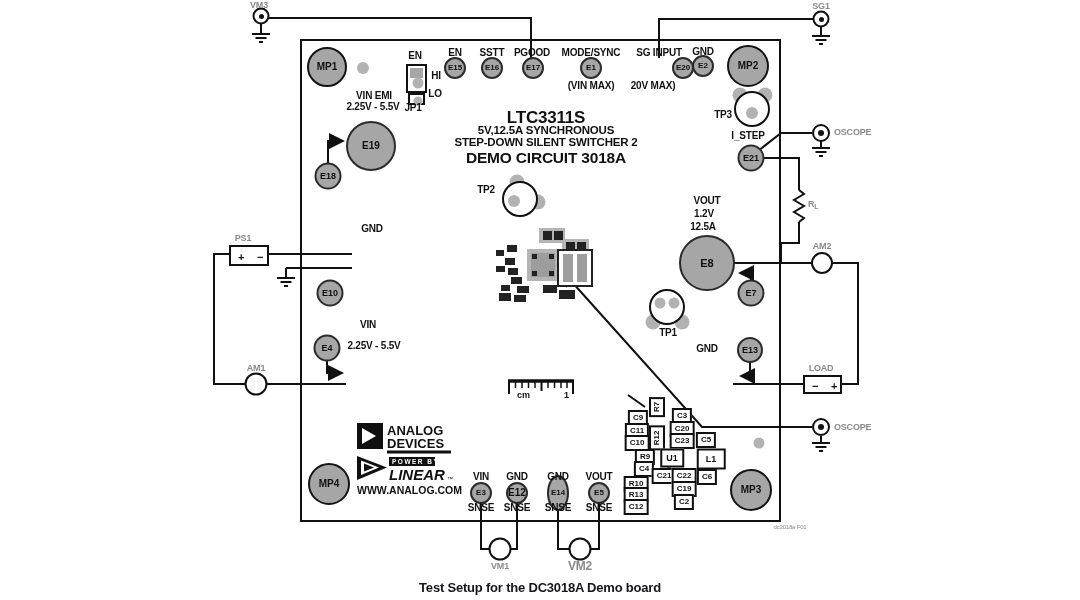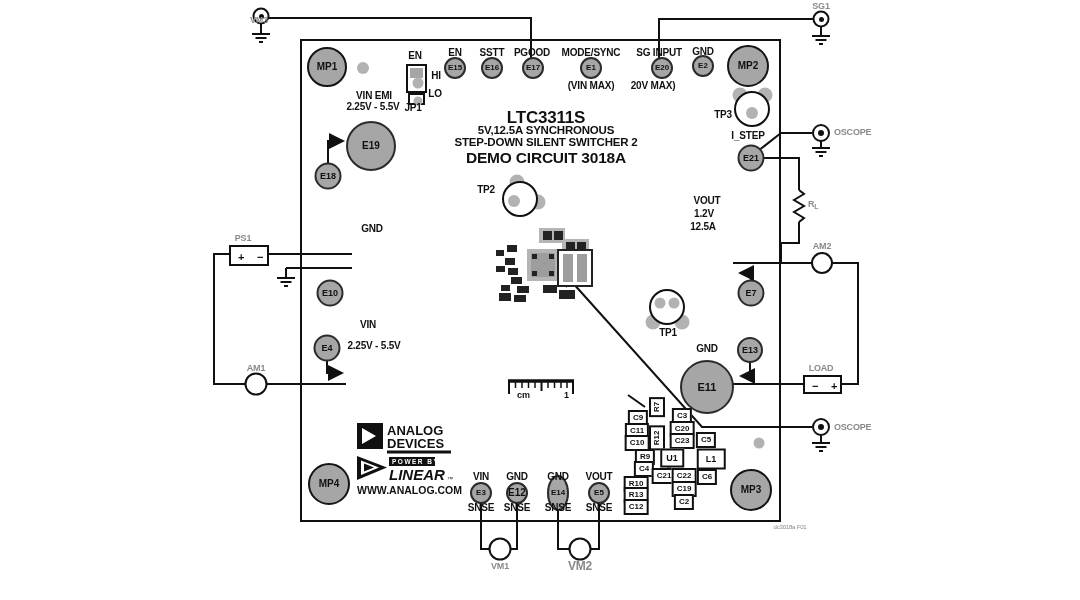--- a/index.html
+++ b/index.html
@@ -198,49 +198,49 @@
     </div>
   <div class="cc t" style="left:492px;top:68px;width:22px;height:22px;font-size:8px">
       <span>E16</span>
     </div>
   <div class="cc t" style="left:533px;top:68px;width:22px;height:22px;font-size:8px">
       <span>E17</span>
     </div>
   <div class="cc t" style="left:591px;top:68px;width:22px;height:22px;font-size:8px">
       <span>E1</span>
     </div>
-  <div class="cc t" style="left:662px;top:68px;width:22px;height:22px;font-size:8px">
+  <div class="cc t" style="left:683px;top:68px;width:22px;height:22px;font-size:8px">
       <span>E20</span>
     </div>
   <div class="cc t" style="left:703px;top:66px;width:22px;height:22px;font-size:8px">
       <span>E2</span>
     </div>
   <div class="cc t" style="left:371px;top:146px;width:50px;height:50px;font-size:10px">
       <span>E19</span>
     </div>
   <div class="cc t" style="left:328px;top:176px;width:27px;height:27px;font-size:9px">
       <span>E18</span>
     </div>
   <div class="cc t" style="left:330px;top:293px;width:27px;height:27px;font-size:9px">
       <span>E10</span>
     </div>
   <div class="cc t" style="left:327px;top:348px;width:27px;height:27px;font-size:9px">
       <span>E4</span>
     </div>
   <div class="cc t" style="left:751px;top:158px;width:27px;height:27px;font-size:9px">
       <span>E21</span>
     </div>
+  <div class="cc t" style="left:707px;top:263px;width:56px;height:56px;font-size:11px">
+      <span>E8</span>
+    </div>
   <div class="cc t" style="left:751px;top:293px;width:27px;height:27px;font-size:9px">
       <span>E7</span>
     </div>
   <div class="cc t" style="left:750px;top:350px;width:26px;height:26px;font-size:9px">
       <span>E13</span>
-    </div>
-  <div class="cc t" style="left:707px;top:387px;width:54px;height:54px;font-size:11px">
-      <span>E11</span>
     </div>
   <div class="cc t" style="left:481px;top:493px;width:22px;height:22px;font-size:8px">
       <span>E3</span>
     </div>
   <div class="cc t" style="left:517px;top:493px;width:22px;height:22px;font-size:10px">
       <span>E12</span>
     </div>
   <div class="cc t" style="left:558px;top:493px;width:22px;height:36px;font-size:8px">
       <span>E14</span>
     </div>
@@ -378,21 +378,21 @@
   <div class="lbl" style="left:668px;top:333px">TP1</div>
   <div class="lbl" style="left:481px;top:477px">VIN</div>
   <div class="lbl" style="left:517px;top:477px">GND</div>
   <div class="lbl" style="left:558px;top:477px">GND</div>
   <div class="lbl" style="left:599px;top:477px">VOUT</div>
   <div class="lbl" style="left:481px;top:508px">SNSE</div>
   <div class="lbl" style="left:517px;top:508px">SNSE</div>
   <div class="lbl" style="left:558px;top:508px">SNSE</div>
   <div class="lbl" style="left:599px;top:508px">SNSE</div>
 
-  <div class="lbl gl" style="left:259px;top:20px;font-size:9px">VM3</div>
+  <div class="lbl gl" style="left:259px;top:5px;font-size:9px">VM3</div>
   <div class="lbl gl" style="left:821px;top:6px;font-size:9px">SG1</div>
   <div class="lbl gl" style="left:243px;top:238px;font-size:9px">PS1</div>
   <div class="lbl gl" style="left:256px;top:368px;font-size:9px">AM1</div>
   <div class="lbl gl" style="left:822px;top:246px;font-size:9px">AM2</div>
   <div class="lbl gl" style="left:500px;top:566px;font-size:9px">VM1</div>
   <div class="lbl gl" style="left:580px;top:566px;font-size:12px">VM2</div>
   <div class="lbl gl la" style="left:834px;top:132px;font-size:9px">OSCOPE</div>
   <div class="lbl gl la" style="left:834px;top:427px;font-size:9px">OSCOPE</div>
   <div class="lbl gl" style="left:821px;top:368px;font-size:9px">LOAD</div>
   <div class="lbl gl la" style="left:808px;top:205px;font-size:9px"><span>R</span><sub class="rl">L</sub></div>
@@ -411,14 +411,15 @@
       <polygon points="9,43.5 9,51.5 19,47.5" fill="#101010"></polygon>
     </g>
     <rect x="34" y="37" width="46" height="9" fill="#101010"></rect>
     <text x="37" y="44" font-size="6.5" font-weight="bold" letter-spacing="1.5" fill="#fff">POWER BY</text>
     <text x="34" y="60" font-size="15" font-weight="bold" font-style="italic" fill="#101010">LINEAR</text>
     <text x="92" y="61" font-size="6" fill="#101010">™</text>
     <text x="2" y="74" font-size="10.5" font-weight="bold" fill="#101010">WWW.ANALOG.COM</text>
   </svg>
 
   <div class="lbl gl" style="left:790px;top:527px;font-size:6px;font-weight:400">dc3018a F01</div>
+  <div class="lbl" style="left:540px;top:587px;font-size:13px;color:#14141c">Test Setup for the DC3018A Demo board</div>
 
 </div>
 
 </body></html>

